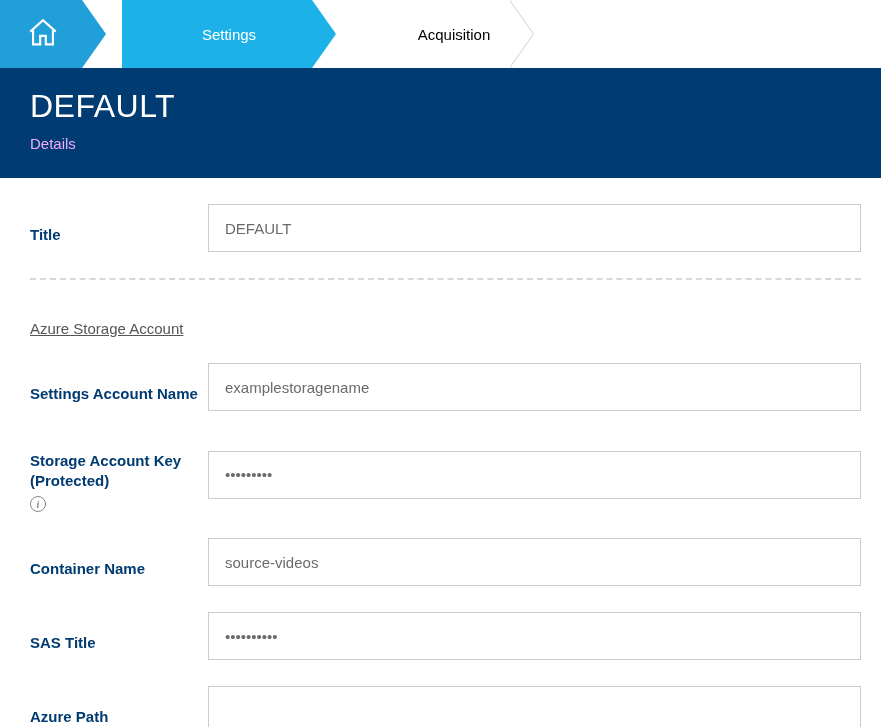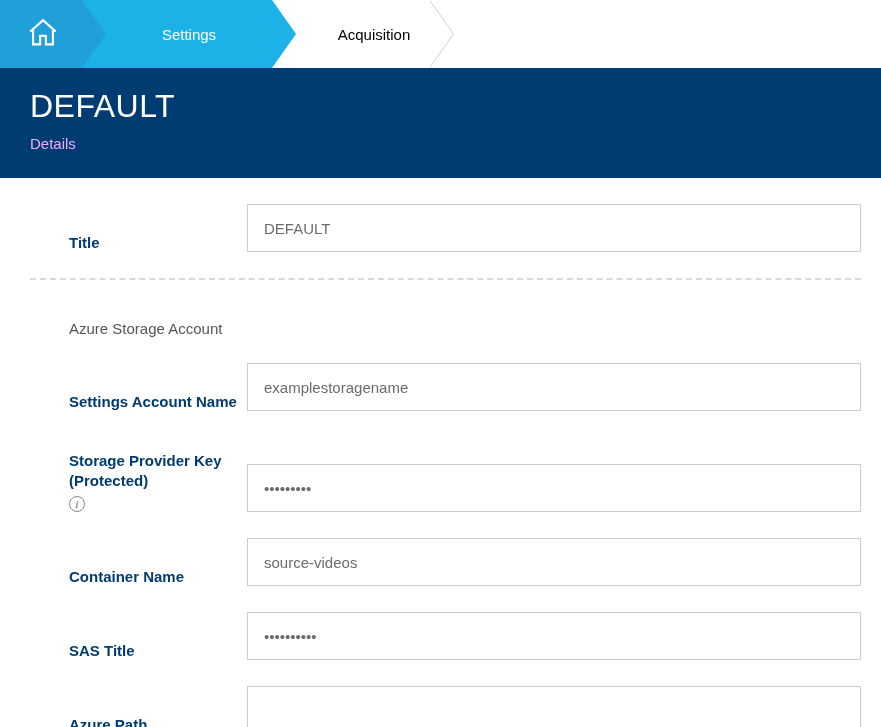--- a/index.html
+++ b/index.html
@@ -11,20 +11,21 @@
       font-family: Arial, Helvetica, sans-serif;
       width: 881px;
       height: 727px;
       background: #ffffff;
       overflow: hidden;
     }
     .breadcrumb {
       display: flex;
       height: 68px;
       align-items: stretch;
+      gap: 40px;
     }
     .crumb {
       display: flex;
       align-items: center;
       justify-content: center;
       position: relative;
       font-size: 15px;
     }
     .crumb-home {
       background: #219fd9;
@@ -110,23 +111,22 @@
     }
     .header-subtitle {
       font-size: 15px;
       color: #f0abfc;
     }
     .form-area {
       padding: 26px 20px 20px 30px;
     }
     .form-row {
       display: flex;
-      align-items: flex-end;
+      align-items: center;
       margin-bottom: 26px;
-      margin-left: 39px;
     }
     .form-label {
       width: 178px;
       flex-shrink: 0;
       color: #003b71;
       font-size: 15px;
       font-weight: 700;
       padding-top: 14px;
       line-height: 1.3;
       display: flex;
@@ -144,20 +144,21 @@
       padding: 0 16px;
       font-size: 15px;
       color: #6b6b6b;
       outline: none;
       font-family: inherit;
     }
     .static-value {
       color: #555555;
       font-size: 15px;
       padding-top: 14px;
+      text-decoration: underline;
     }
     .divider {
       border: none;
       border-top: 2px dashed #d8d8d8;
       margin: 0 0 26px 0;
     }
     .info-icon {
       display: inline-flex;
       align-items: center;
       justify-content: center;
@@ -217,21 +218,21 @@
 
   <div class="form-row">
     <div class="form-label">Settings Account Name</div>
     <div class="form-control">
       <input type="text" class="text-input" value="examplestoragename" style="">
     </div>
   </div>
 
   <div class="form-row">
     <div class="form-label">
-      <span>Storage Provider Key (Protected)</span>
+      <span>Storage Account Key (Protected)</span>
       <span class="info-icon">i</span>
     </div>
     <div class="form-control">
       <input type="text" class="text-input" value="•••••••••" style="">
     </div>
   </div>
 
   <div class="form-row">
     <div class="form-label">Container Name</div>
     <div class="form-control">

